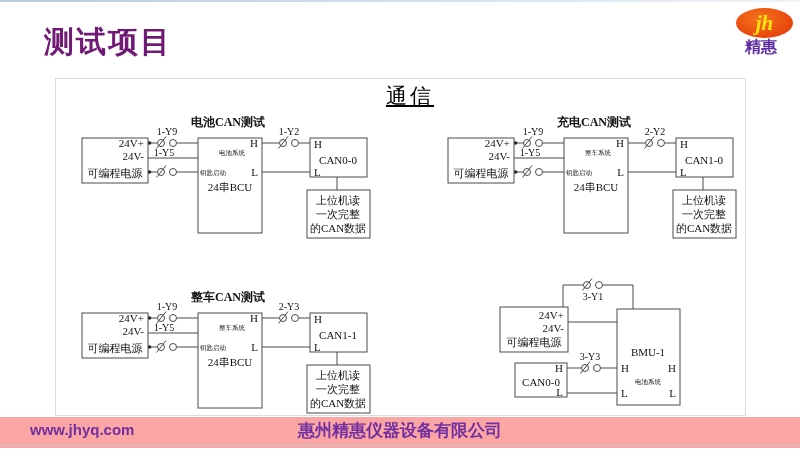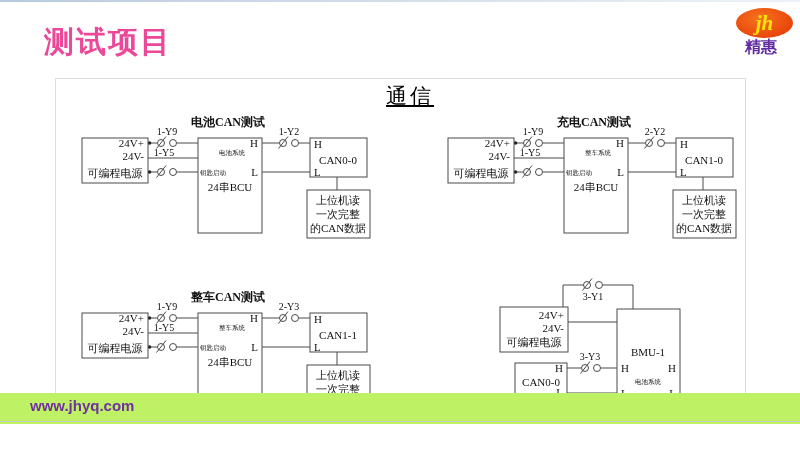--- a/index.html
+++ b/index.html
@@ -1,21 +1,21 @@
 <!DOCTYPE html>
 <html><head>
 <meta charset="utf-8">
 <style>
   html,body{margin:0;padding:0;background:#fff;}
   .slide{position:relative;width:800px;height:450px;background:#ffffff;overflow:hidden;
          font-family:"Liberation Sans",sans-serif;}
   .top-strip{position:absolute;left:0;top:0;width:800px;height:2px;
              background:linear-gradient(to right,#b9cade,#eef3f8);}
   .slide-title{position:absolute;left:44px;top:22px;font-weight:bold;font-size:30px;
-               letter-spacing:2px;color:#ec4899;}
+               letter-spacing:2px;color:#701a75;}
   
   .logo-ellipse{position:absolute;left:736px;top:8px;width:57px;height:30px;border-radius:50%;
                 background:radial-gradient(ellipse at 42% 35%,#f5731e 0%,#e8430a 75%);
                 display:flex;align-items:center;justify-content:center;}
   .logo-jh{font-family:"Liberation Serif",serif;font-style:italic;font-weight:bold;
            font-size:21px;color:#ffe60a;line-height:1;}
   .logo-brand{position:absolute;left:745px;top:37px;width:48px;display:flex;
               justify-content:space-between;font-family:Liberation Sans, sans-serif;
               font-weight:bold;font-size:16px;color:#5f2da0;}
   
@@ -28,21 +28,21 @@
   svg.diagram text{font-family:"Liberation Serif",serif;fill:#111;}
   .t12b{font-size:12px;font-weight:bold;}
   .t11{font-size:11px;}
   .t10{font-size:10px;}
   .t7{font-size:6.5px;}
   rect.box{fill:#ffffff;stroke:#4a4a4a;stroke-width:1;}
   line.w{stroke:#4a4a4a;stroke-width:1;}
   circle.sw{fill:#ffffff;stroke:#4a4a4a;stroke-width:1;}
   circle.dot{fill:#222222;}
   
-  .footer{position:absolute;left:0;top:393px;width:800px;height:31px;background:#bef264;}
+  .footer{position:absolute;left:0;top:417px;width:800px;height:31px;background:#fca5a5;}
   .footer-site{position:absolute;left:30px;top:4px;font-weight:bold;font-size:15px;color:#7030a0;}
   .footer-company{position:absolute;left:50%;transform:translateX(-50%);top:2px;
                   font-weight:bold;font-size:17px;color:#7030a0;}
   .footer-line{position:absolute;left:0;top:28px;width:100%;height:1px;background:#c6c6c6;}
 </style>
 </head>
 <body>
 
 <div class="slide">
   <div class="top-strip"></div>
@@ -280,15 +280,16 @@
     <g>
       <circle class="sw" cx="95" cy="93" r="3.5"></circle>
         <circle class="sw" cx="107" cy="93" r="3.5"></circle>
       <line class="w" x1="90.5" y1="98.5" x2="100" y2="86.5"></line>
       <text x="100" y="85" text-anchor="middle" class="t10">3-Y3</text>
     </g>
   </svg>
 
   <div class="footer">
     <span class="footer-site">www.jhyq.com</span>
+    <span class="footer-company">惠州精惠仪器设备有限公司</span>
     <div class="footer-line"></div>
   </div>
 </div>
 
 </body></html>

